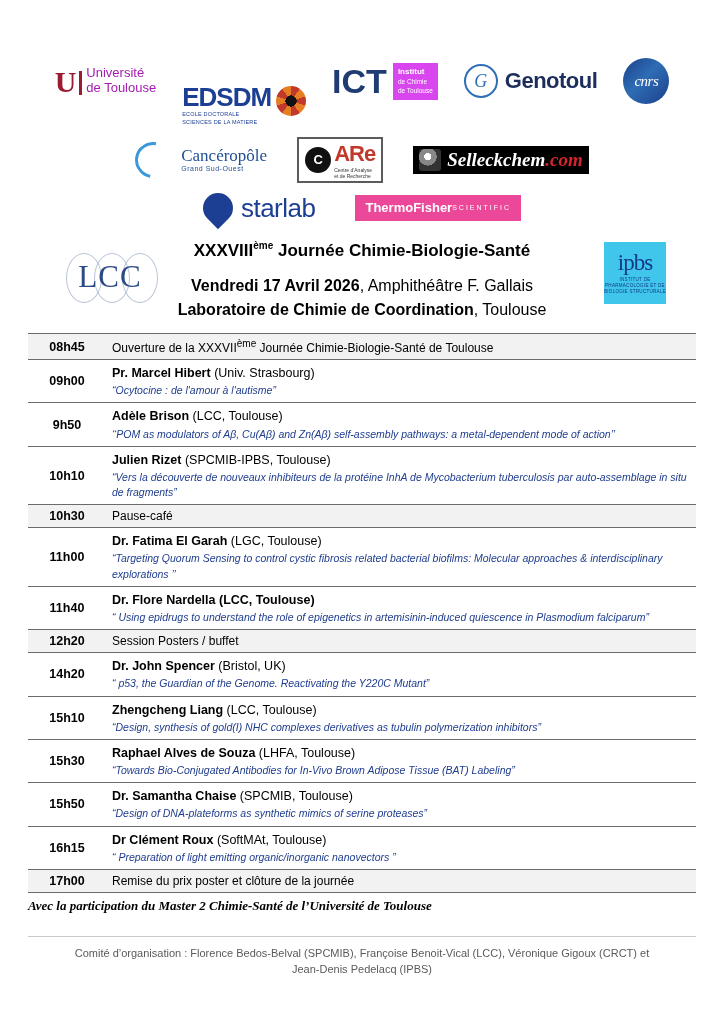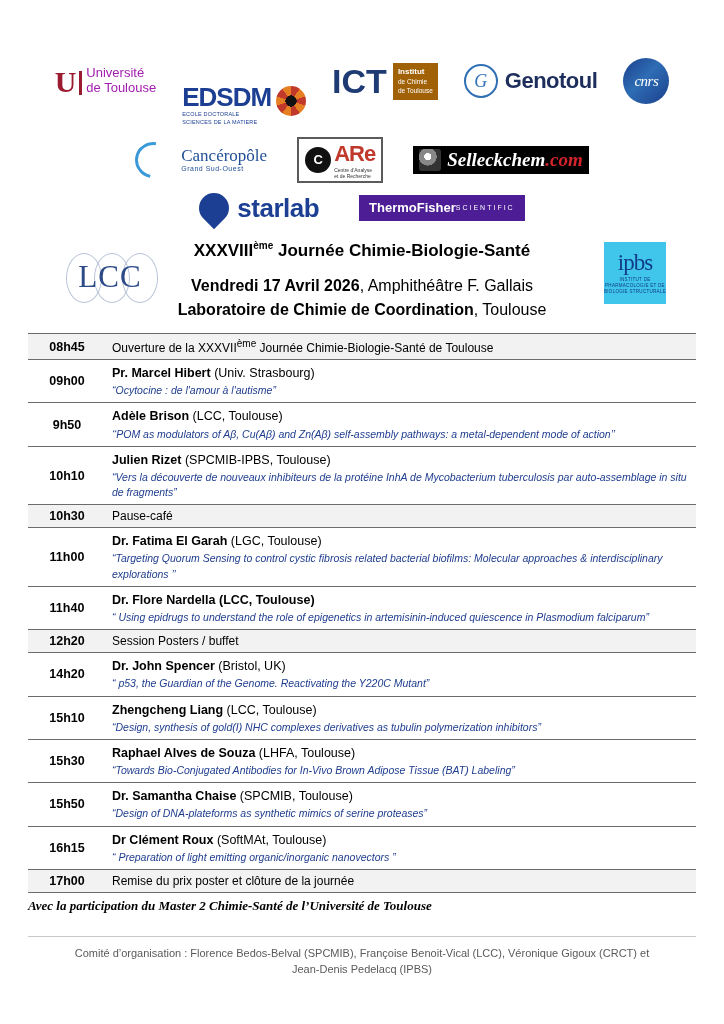--- a/index.html
+++ b/index.html
@@ -93,21 +93,21 @@
   }
   .logo-ict .ict-left {
     font-size: 34px;
     font-weight: bold;
     color: #1f3b73;
     line-height: 1;
     padding-right: 6px;
     display: flex; align-items: center;
   }
   .logo-ict .ict-right {
-    background: #a16207;
+    background: #d946ef;
     color: #fff;
     font-size: 6.5px;
     line-height: 1.35;
     padding: 4px 5px;
     display: flex;
     flex-direction: column;
     justify-content: center;
     text-align: left;
   }
   .logo-ict .ict-right b { font-size: 8px; }
@@ -197,26 +197,26 @@
 
   
   .logo-starlab { gap: 8px; }
   .logo-starlab .star-drop {
     width: 30px; height: 30px;
     background: #1c3f94;
     border-radius: 50% 50% 50% 0;
     transform: rotate(-45deg);
   }
   .logo-starlab .star-text {
-    font-size: 26px; font-weight: bold; color: #1c3f94; letter-spacing: -0.5px;
+    font-size: 26px; font-weight: normal; color: #1c3f94; letter-spacing: -0.5px;
   }
 
   
   .logo-thermo {
-    background: #4c1d95;
+    background: #ec4899;
     color: #fff;
     padding: 6px 10px;
     text-align: center;
     line-height: 1.1;
   }
   .logo-thermo .th-1 { font-size: 13px; font-weight: bold; }
   .logo-thermo .th-2 { font-size: 7px; letter-spacing: 2px; }
 
   
   .title-block {

